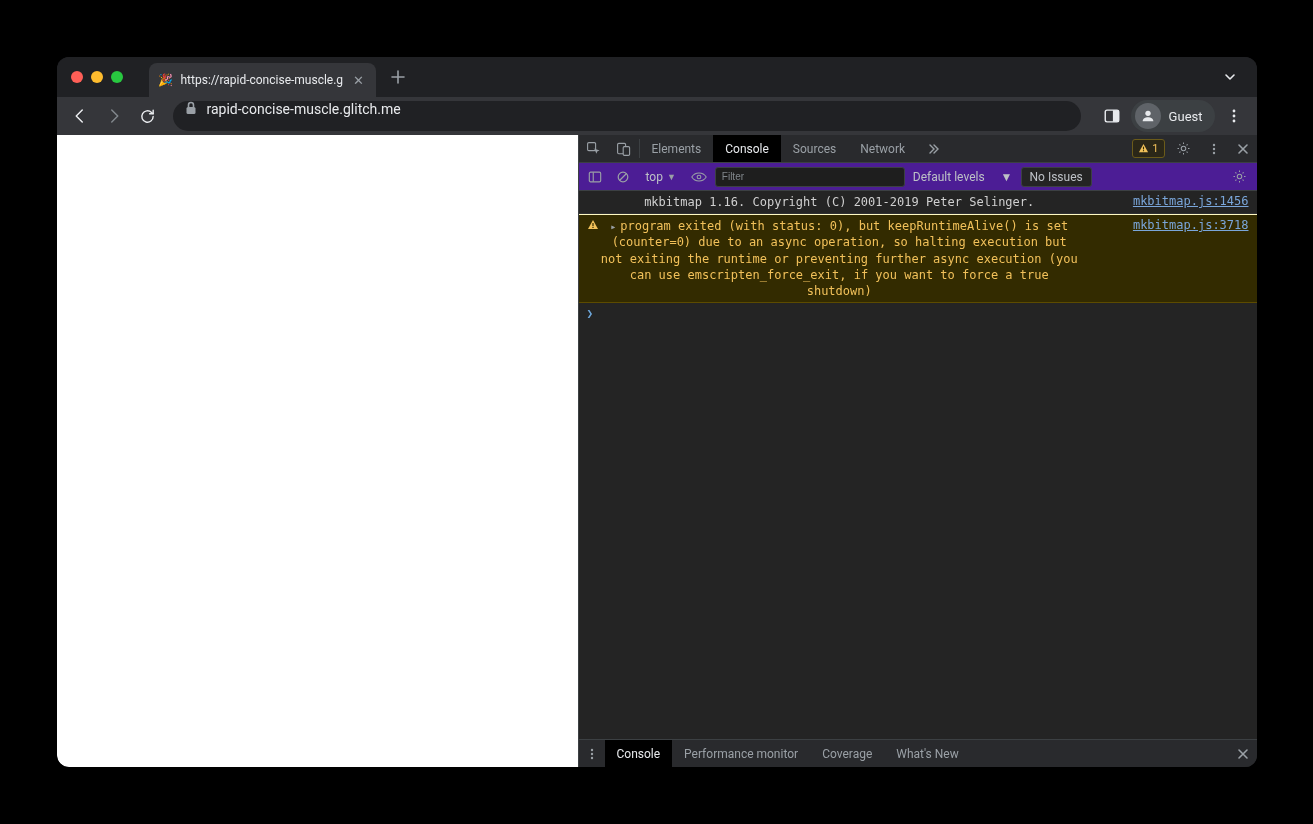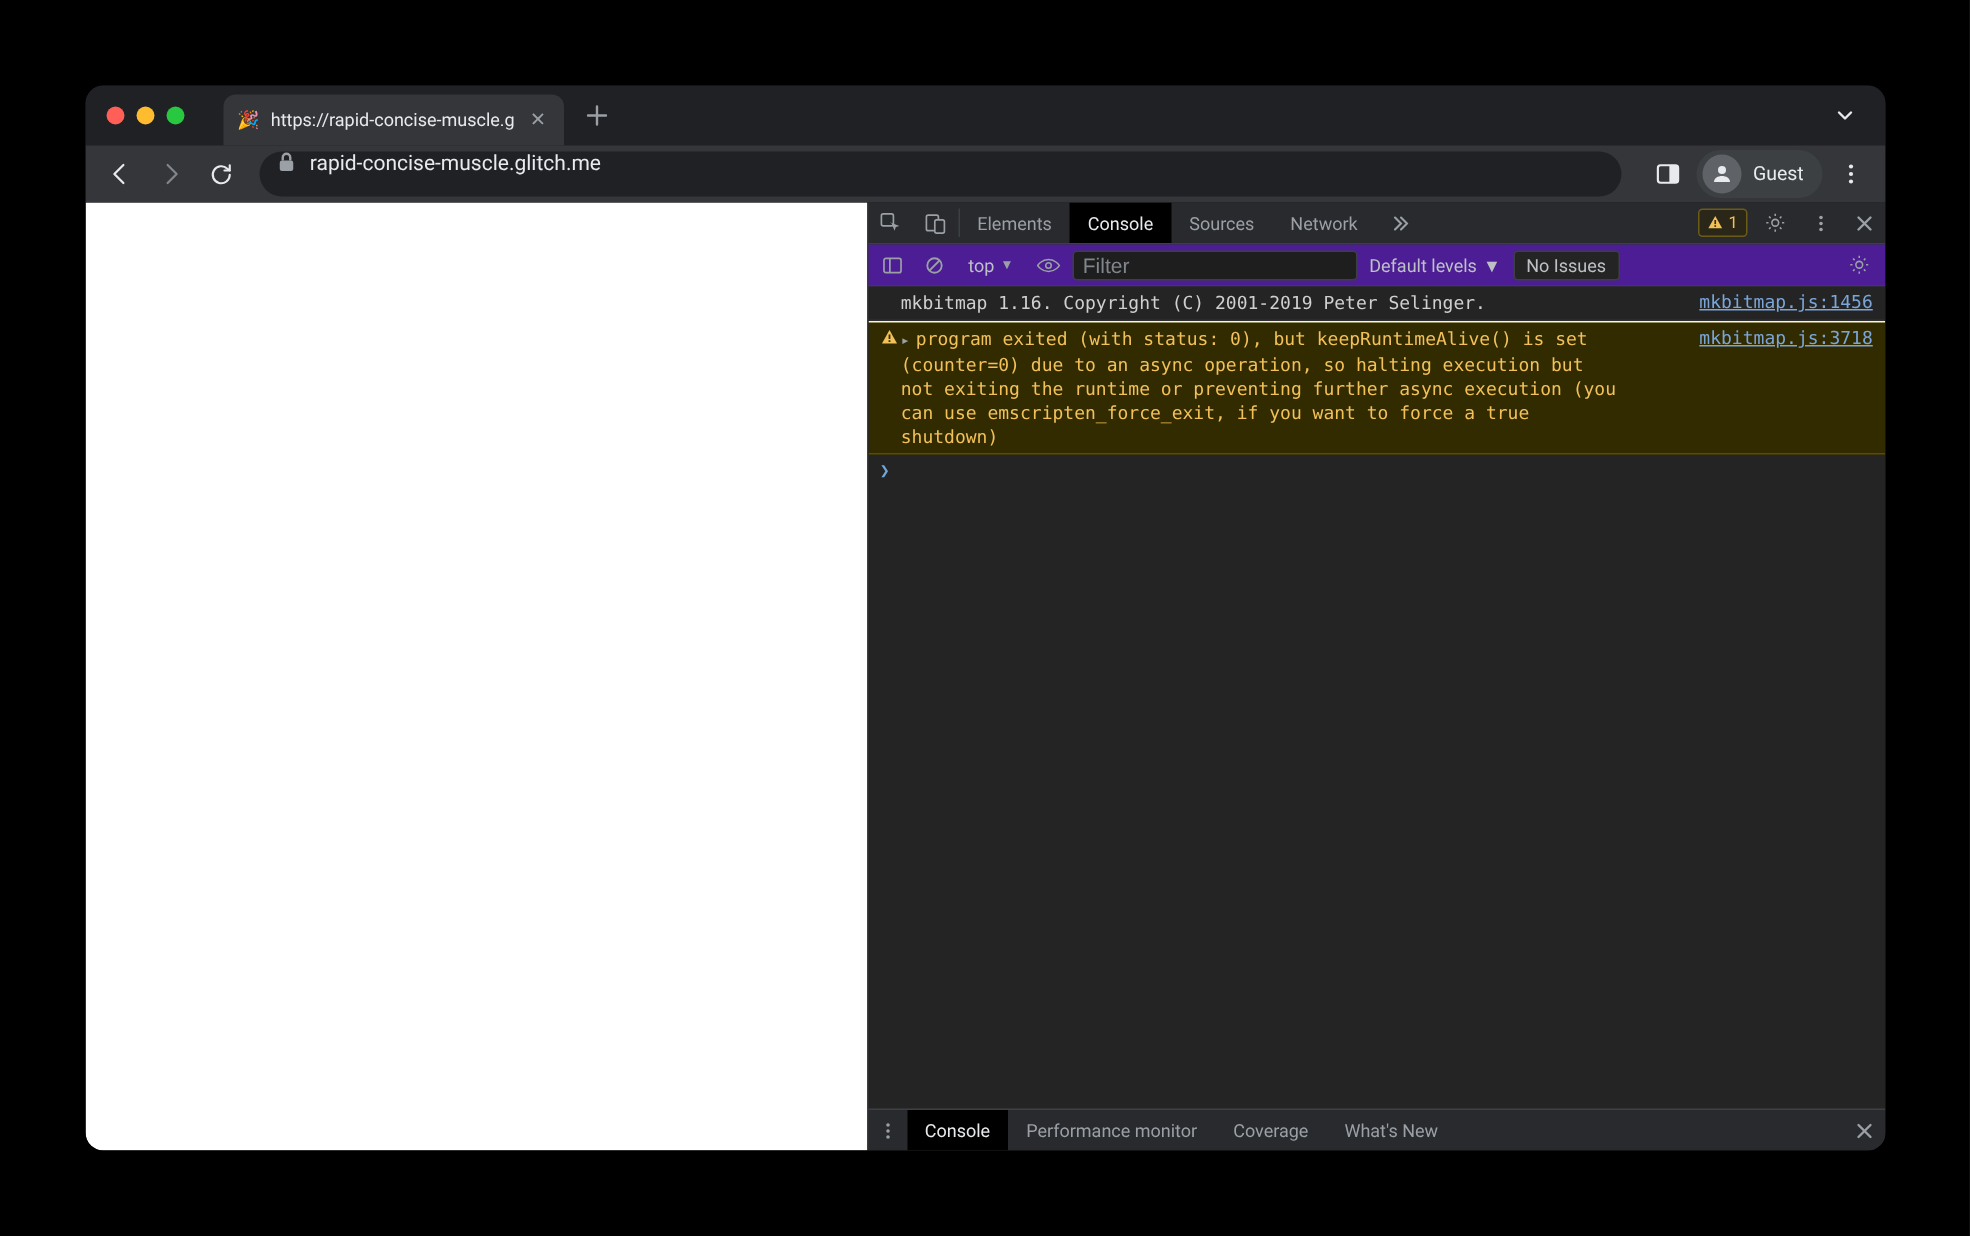--- a/index.html
+++ b/index.html
@@ -140,42 +140,42 @@
     height:28px; border-bottom:1px solid #3c4043; display:flex; align-items:center;
     padding: 0 4px; gap:4px; background:#4c1d95;
   }
   .ctx-dd {
     display:flex; align-items:center; gap:4px; padding:2px 6px; color:#bdc1c6;
     border:1px solid transparent; border-radius:3px; cursor:pointer; font-size:12px;
   }
   .ctx-dd .caret { font-size:9px; color:#9aa0a6;}
   .filter-input {
     background:#1e1e1e; border:1px solid #3c4043; color:#bdc1c6;
-    height:20px; border-radius:3px; padding:0 6px; font-size:14px; width:190px;
+    height:20px; border-radius:3px; padding:0 6px; font-size:10px; width:190px;
   }
   .filter-input::placeholder{ color:#80868b;}
   .levels-dd {
-    display:flex; align-items:center; gap:4px; color:#bdc1c6; font-size:12px;
+    display:flex; align-items:center; gap:16px; color:#bdc1c6; font-size:12px;
     padding:2px 4px; cursor:pointer;
   }
   .no-issues-btn {
     border:1px solid #3c4043; border-radius:3px; padding:2px 8px; color:#bdc1c6;
     font-size:12px; cursor:pointer; background:#242424;
   }
   
   .console-logs {
     flex:1; overflow:auto; font-family: Menlo, Consolas, monospace; font-size:12px;
     background:#242424;
   }
   .log-row {
     display:flex; align-items:flex-start; padding:3px 8px 3px 8px;
     border-bottom:1px solid #2f3033;
   }
   .log-row .gutter { width:14px; flex-shrink:0;}
-  .log-row .msg { flex:1; white-space:pre-wrap; line-height:1.35; padding-right:8px;}
+  .log-row .msg { flex:1; white-space:pre-wrap; line-height:1.35; padding-right:8px;text-align:center;}
   .log-row .src {
     color:#7aa6da; text-decoration:underline; cursor:pointer; white-space:nowrap;
     flex-shrink:0; font-size:12px;margin-left:47px;
   }
   .log-row.info .msg { color:#d0d0d0; }
   .log-row.warn {
     background:#332b00; border-top:1px solid #fef9c3; border-bottom:1px solid #5c4b00;
   }
   .log-row.warn .msg { color:#f2c15a; }
   .log-row.warn .gutter { display:flex; align-items:flex-start; padding-top:1px;}

